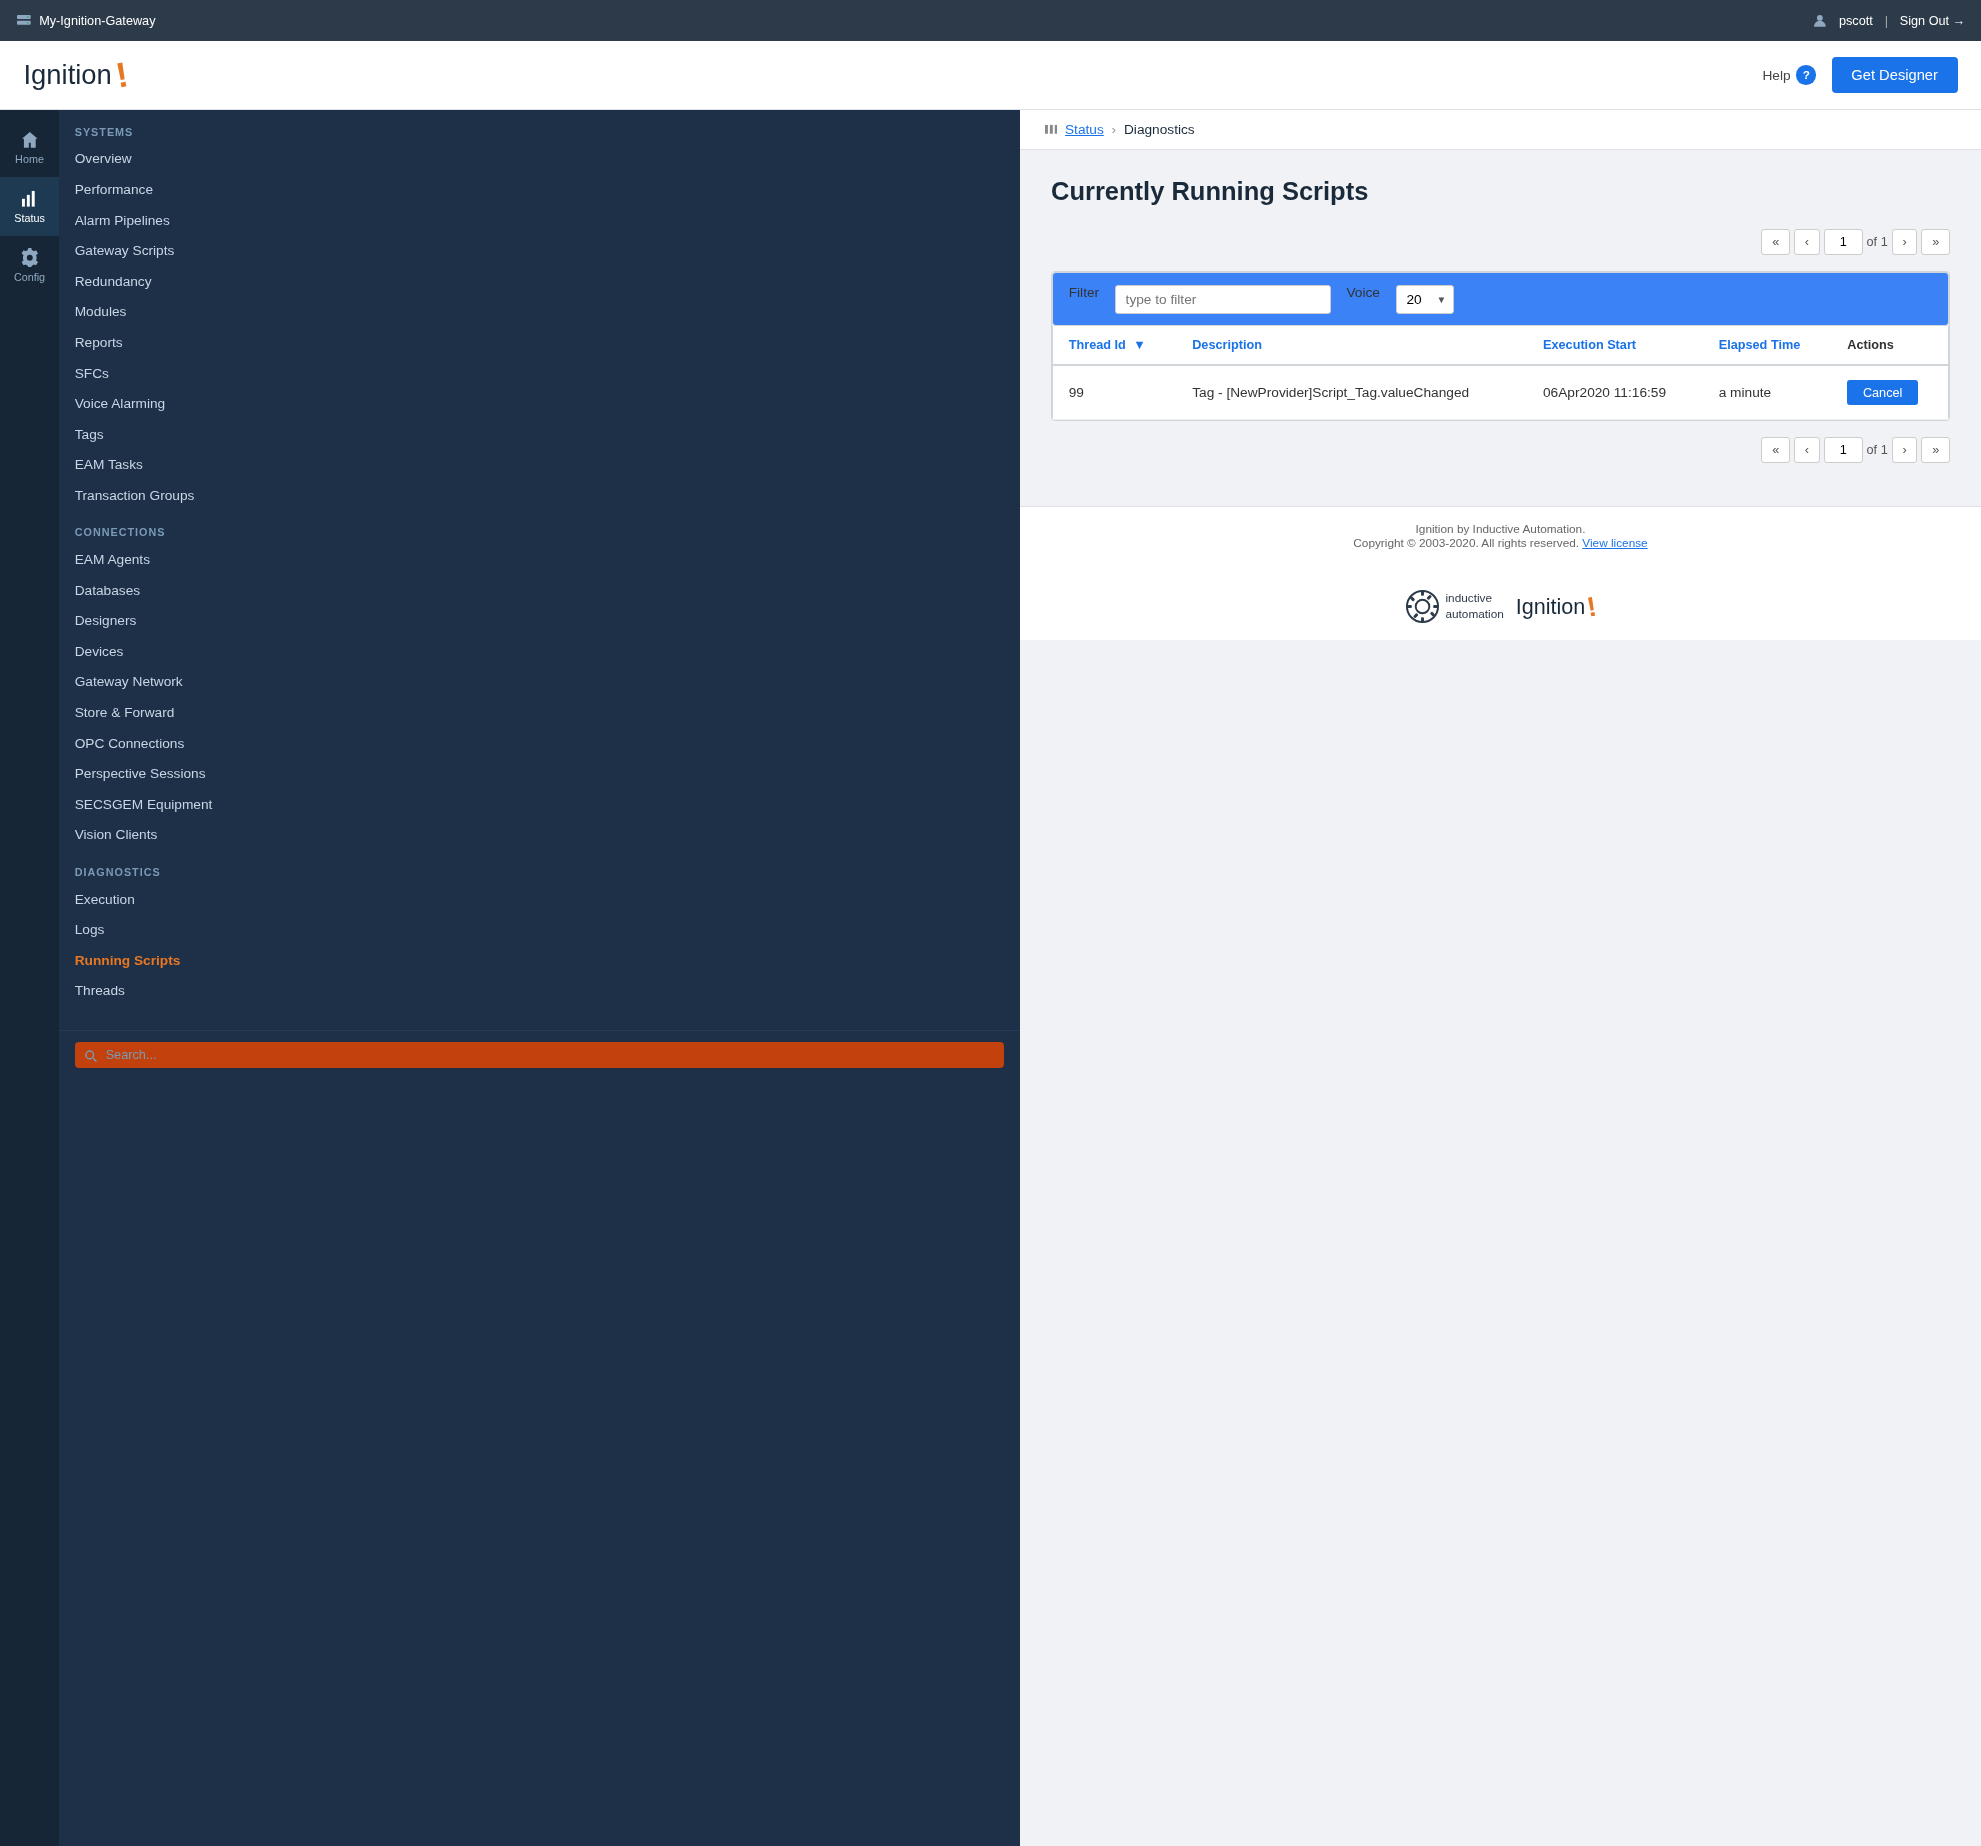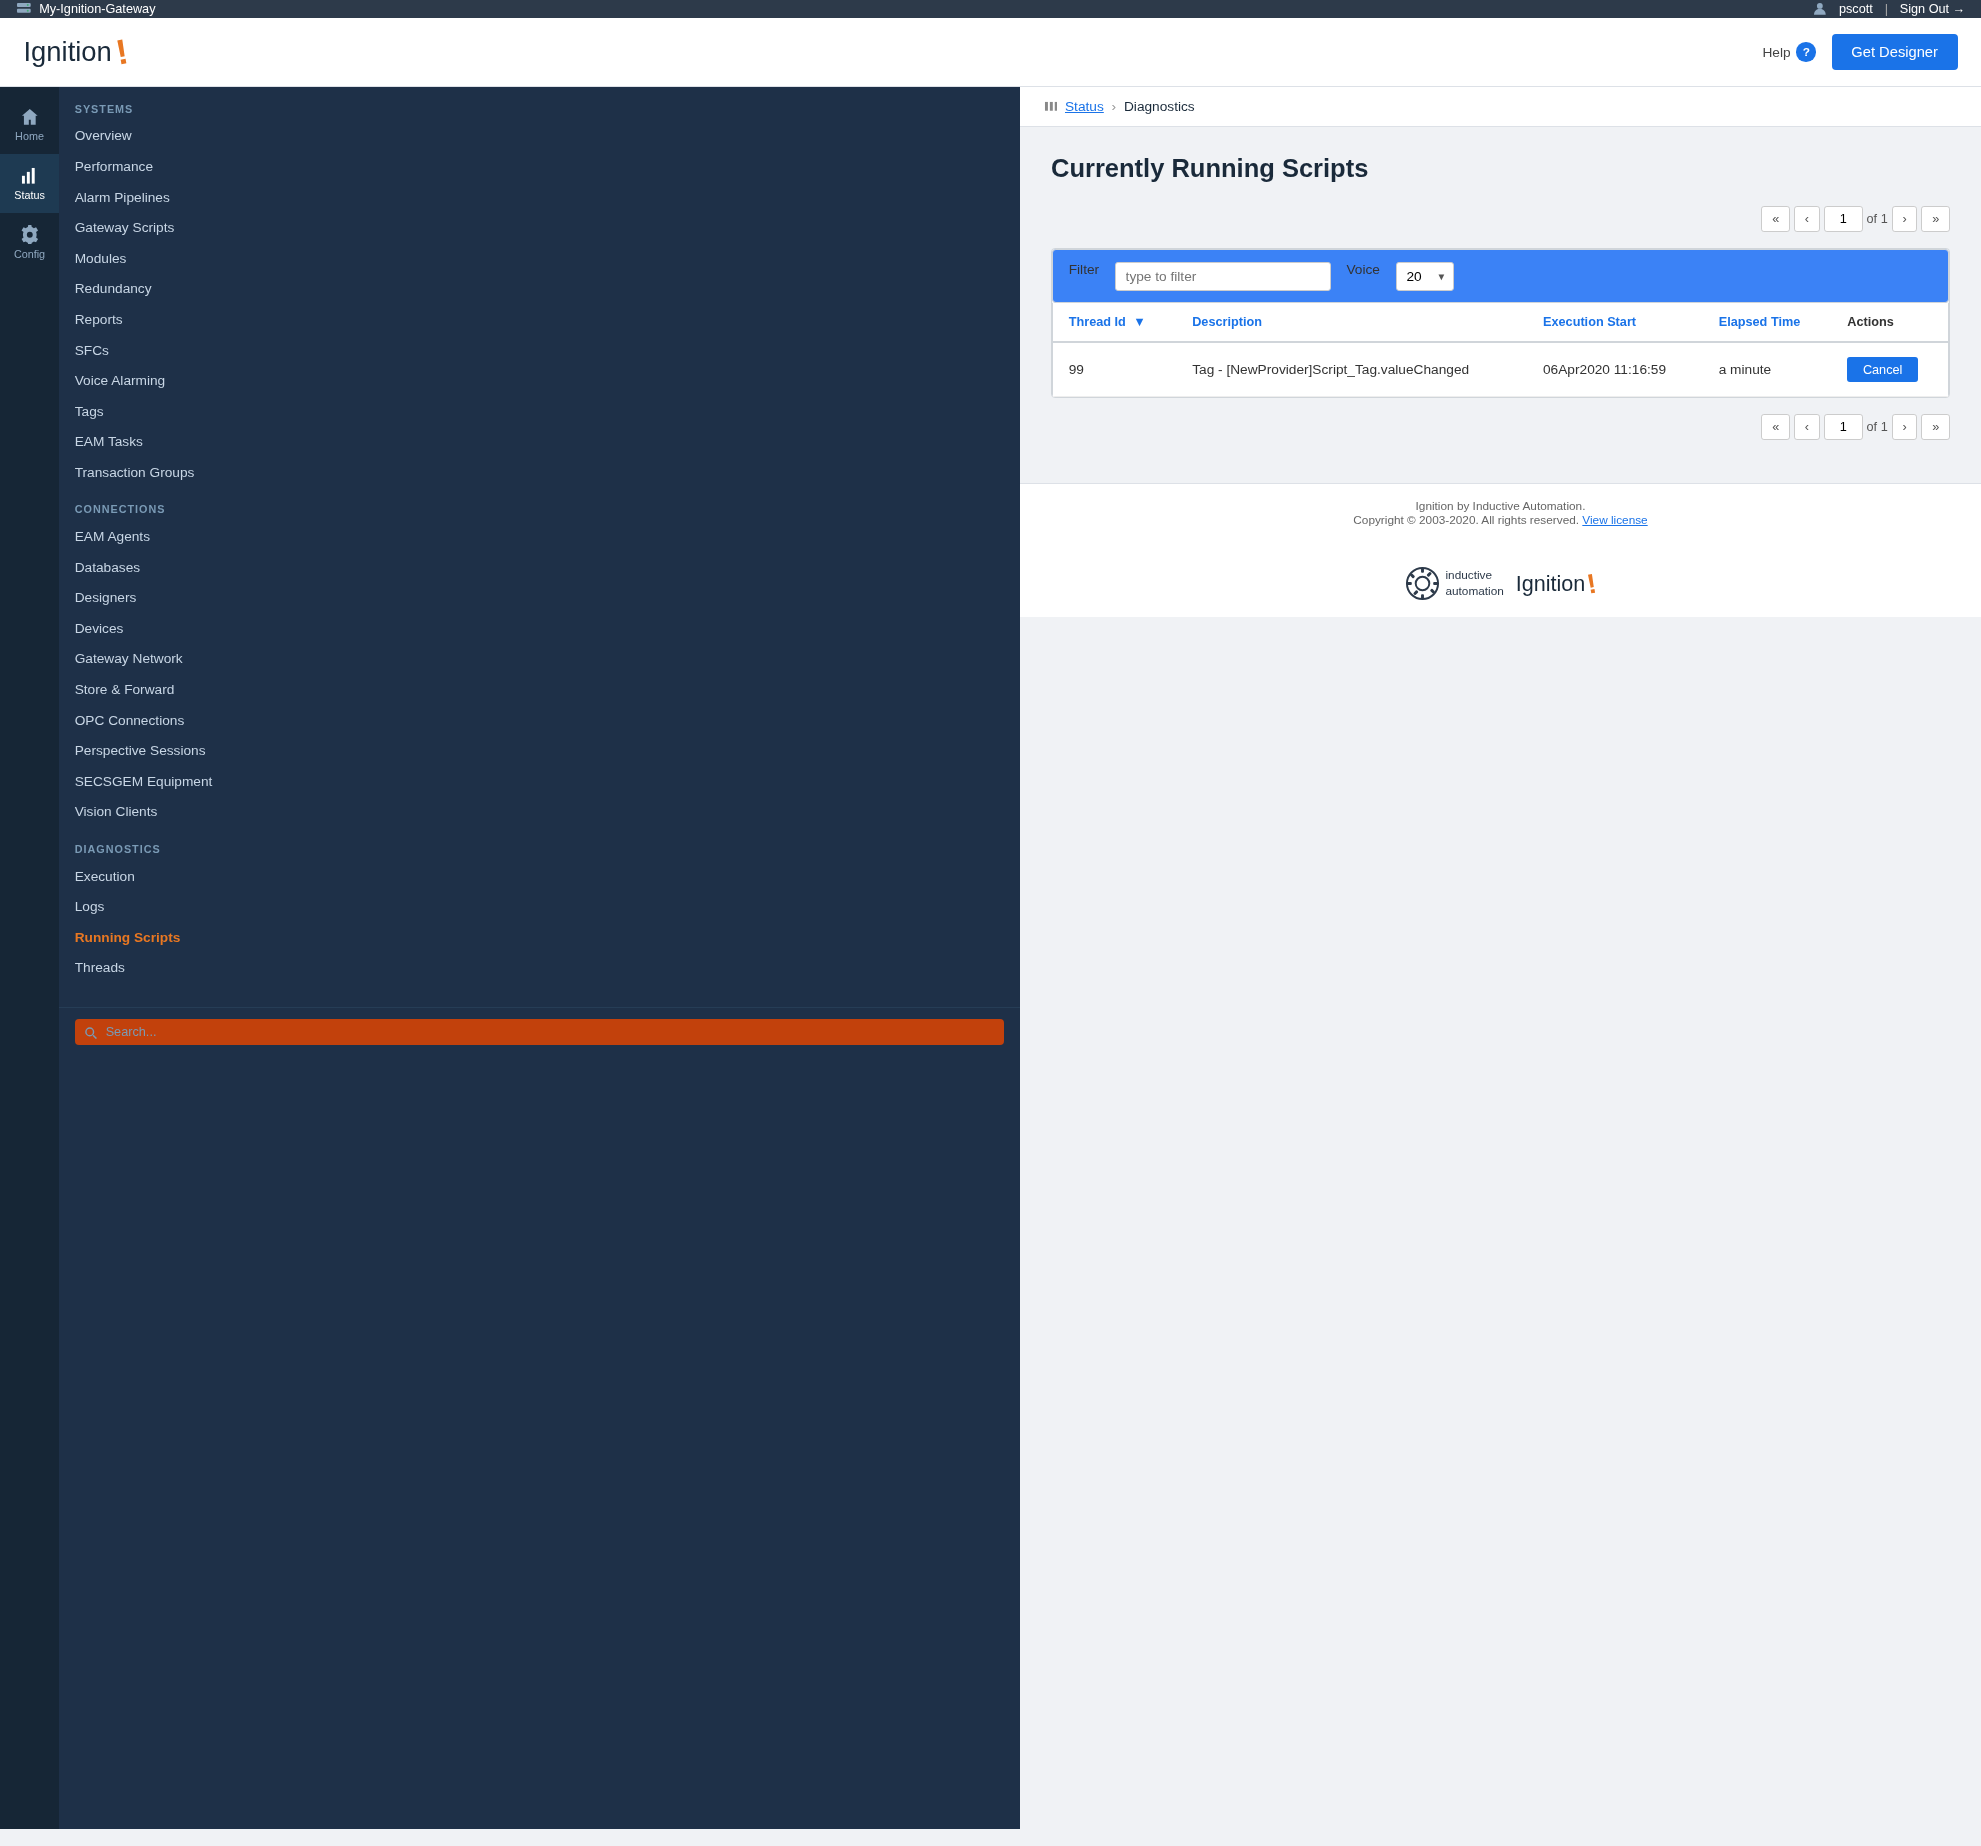--- a/index.html
+++ b/index.html
@@ -2,21 +2,21 @@
 <html><head>
   <meta charset="utf-8">
   <style>
     * { box-sizing: border-box; margin: 0; padding: 0; }
     body { font-family: 'Segoe UI', Arial, sans-serif; font-size: 13.7px; background: #f0f2f5; }
 
     
     .topbar {
       background: #2d3a4a;
       color: #fff;
-      height: 18px;
+      height: 41px;
       display: flex;
       align-items: center;
       justify-content: space-between;
       padding: 0 15.7px;
       font-size: 12.7px;
     }
     .topbar-left { display: flex; align-items: center; gap: 7.8px; }
     .topbar-right { display: flex; align-items: center; gap: 11.8px; }
     .topbar-right .sign-out { color: #fff; text-decoration: none; font-size: 12.7px; }
     .topbar-divider { color: #aaa; }
@@ -326,22 +326,22 @@
       <span>Config</span>
     </div>
   </div>
 
   <div class="sidebar">
     <div class="sidebar-section-label">SYSTEMS</div>
     <div class="sidebar-item">Overview</div>
     <div class="sidebar-item">Performance</div>
     <div class="sidebar-item">Alarm Pipelines</div>
     <div class="sidebar-item">Gateway Scripts</div>
+    <div class="sidebar-item">Redundancy</div>
     <div class="sidebar-item">Modules</div>
-    <div class="sidebar-item">Redundancy</div>
     <div class="sidebar-item">Reports</div>
     <div class="sidebar-item">SFCs</div>
     <div class="sidebar-item">Voice Alarming</div>
     <div class="sidebar-item">Tags</div>
     <div class="sidebar-item">EAM Tasks</div>
     <div class="sidebar-item">Transaction Groups</div>
 
     <div class="sidebar-section-label">CONNECTIONS</div>
     <div class="sidebar-item">EAM Agents</div>
     <div class="sidebar-item">Databases</div>

